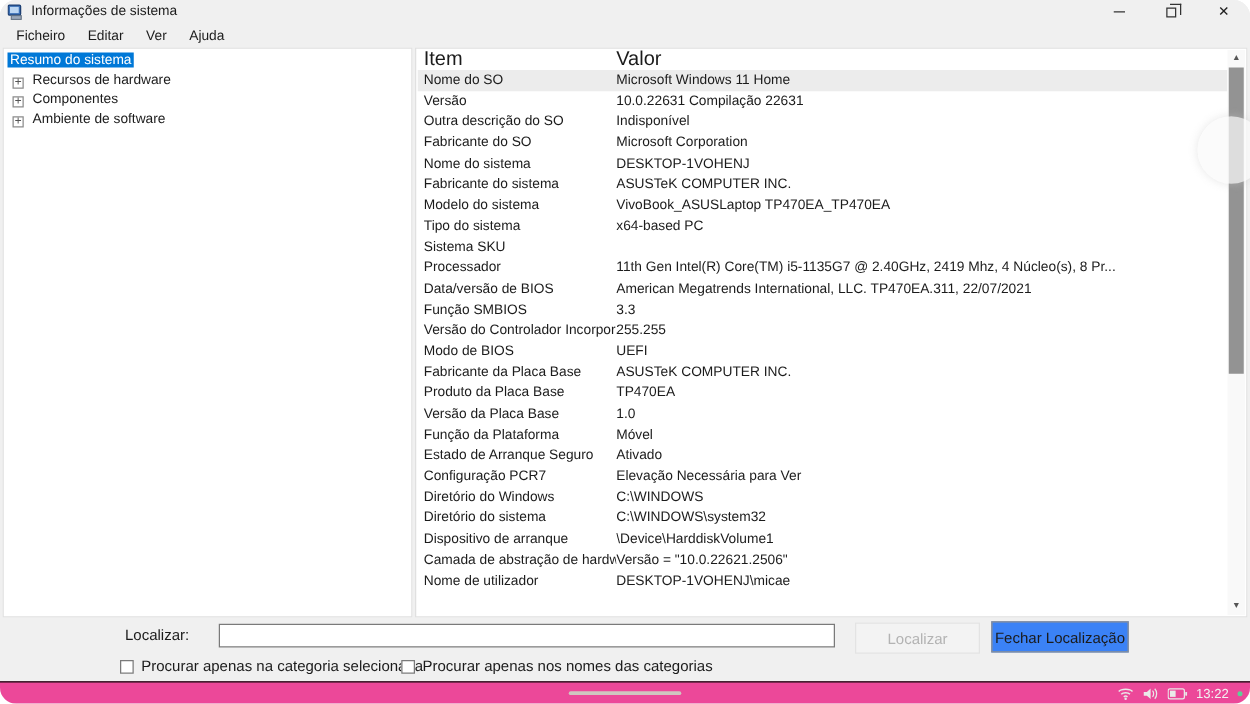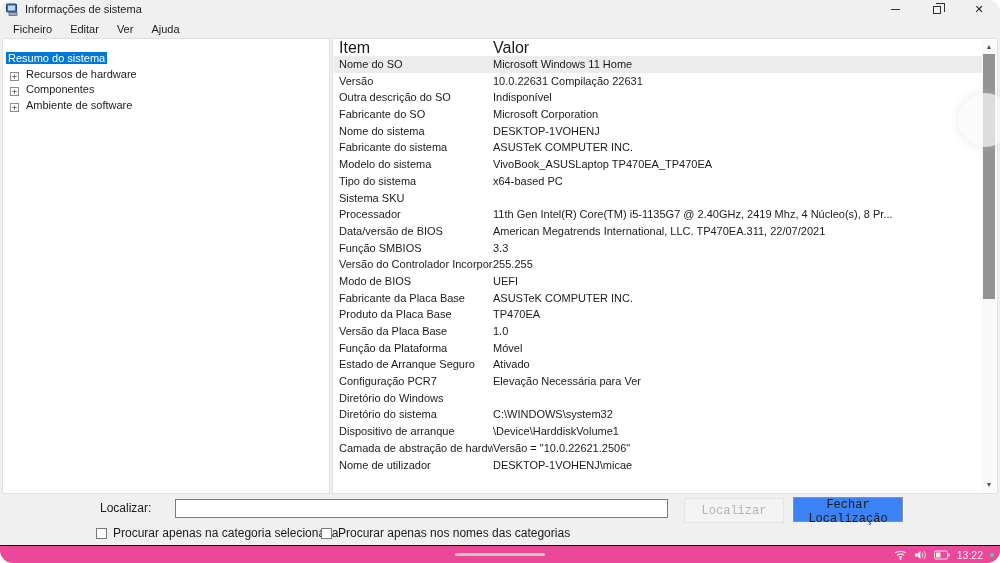--- a/index.html
+++ b/index.html
@@ -16,21 +16,21 @@
   .min-glyph { display:inline-block; width:9px; border-top:1px solid #333; }
   .restore-glyph { position:relative; width:8px; height:8px; border:1px solid #333; background:#f0f0f0; }
   .restore-glyph::before { content:""; position:absolute; left:2px; top:-4px; width:8px; height:8px; border:1px solid #333; border-bottom:none; border-left:none; }
   .close-glyph { font-size:11px; color:#222; }
 
   
   .menubar { position:absolute; top:19px; left:0; right:0; height:17px; padding-left:4px; }
   .menu-item { display:inline-block; padding:1px 9px; font-size:11px; color:#1b1b1b; line-height:15px; }
 
   
-  .tree-pane { position:absolute; left:2px; top:38px; width:328px; height:456px; background:#fff; border:1px solid #e0e0e0; padding-top:12px; overflow:hidden; }
+  .tree-pane { position:absolute; left:2px; top:38px; width:328px; height:456px; background:#fff; border:1px solid #e0e0e0; padding-top:2px; overflow:hidden; }
   .tree-item { height:15.6px; line-height:15.6px; font-size:11px; color:#1b1b1b; padding-left:3px; white-space:nowrap; }
   .tree-item .plusbox { display:inline-block; width:9px; height:9px; border:1px solid #8c8c8c; background:#fff; color:#555;
       font-size:9px; line-height:7px; text-align:center; margin:0 5px 0 4px; vertical-align:-1px; font-family:"DejaVu Sans Mono",monospace; }
   .tree-item .tlabel { padding:0 2px; }
   .tree-item .tlabel.sel { color:#fff; }
 
   .detail-pane { position:absolute; left:332px; top:38px; right:2px; height:456px; background:#fff; border:1px solid #e0e0e0; }
   .theader { display:flex; height:14px; line-height:17px; font-size:16px; color:#1b1b1b; }
   .theader .c1 { width:160px; padding-left:6px; }
   .theader .c2 { flex:1; }
@@ -47,21 +47,21 @@
   .scroll-thumb { position:absolute; left:1px; right:1px; top:14px; height:245px; background:#939393; }
 
   
   .floating-circle { position:absolute; left:958px; top:93px; width:54px; height:54px; border-radius:50%;
       background:rgba(250,250,250,0.72); box-shadow:0 0 8px rgba(200,200,200,0.45); }
 
   
   .findbar { position:absolute; left:0; right:0; top:495px; height:50px; background:#f0f0f0; font-size:12px; color:#1b1b1b; }
   .find-label { position:absolute; left:100px; top:6px; }
   .find-input { position:absolute; left:175px; top:4px; width:493px; height:19px; border:1px solid #7a7a7a; background:#fff; font-size:12px; padding:0 4px; font-family:inherit; outline:none; }
-  .btn { position:absolute; height:25px; font-size:12px; text-align:center; font-family:Liberation Mono, monospace; }
+  .btn { position:absolute; height:25px; font-size:12px; text-align:center; font-family:Liberation Sans, sans-serif; }
   .btn-find { left:684px; top:3px; width:100px; background:#f3f3f3; border:1px solid #e3e3e3; color:#b3b3b3; }
   .btn-close-find { left:793px; top:2px; width:110px; background:#3b82f6; border:1px solid #8f8f8f; color:#1b1b1b; }
   .cbrow { position:absolute; top:31px; left:0; right:0; height:14px; }
   .checkbox-box { display:inline-block; width:11px; height:11px; border:1px solid #7a7a7a; background:#fff; vertical-align:-2px; margin-right:6px; }
   .cb1 { position:absolute; left:96px; white-space:nowrap; }
   .cb2 { position:absolute; left:321px; white-space:nowrap; }
 
   
   .taskbar { position:absolute; left:0; right:0; bottom:0; height:18px; background:#201715; border-top:1px solid #0c0908; }
   .task-pill { position:absolute; left:455px; top:7px; width:90px; height:3px; border-radius:2px; background:#cfc6c0; }
@@ -185,20 +185,21 @@
         <div class="trow">
           <div class="c1">Estado de Arranque Seguro</div>
           <div class="c2">Ativado</div>
         </div>
         <div class="trow">
           <div class="c1">Configuração PCR7</div>
           <div class="c2">Elevação Necessária para Ver</div>
         </div>
         <div class="trow">
           <div class="c1">Diretório do Windows</div>
+          <div class="c2">C:\WINDOWS</div>
         </div>
         <div class="trow">
           <div class="c1">Diretório do sistema</div>
           <div class="c2">C:\WINDOWS\system32</div>
         </div>
         <div class="trow">
           <div class="c1">Dispositivo de arranque</div>
           <div class="c2">\Device\HarddiskVolume1</div>
         </div>
         <div class="trow">

